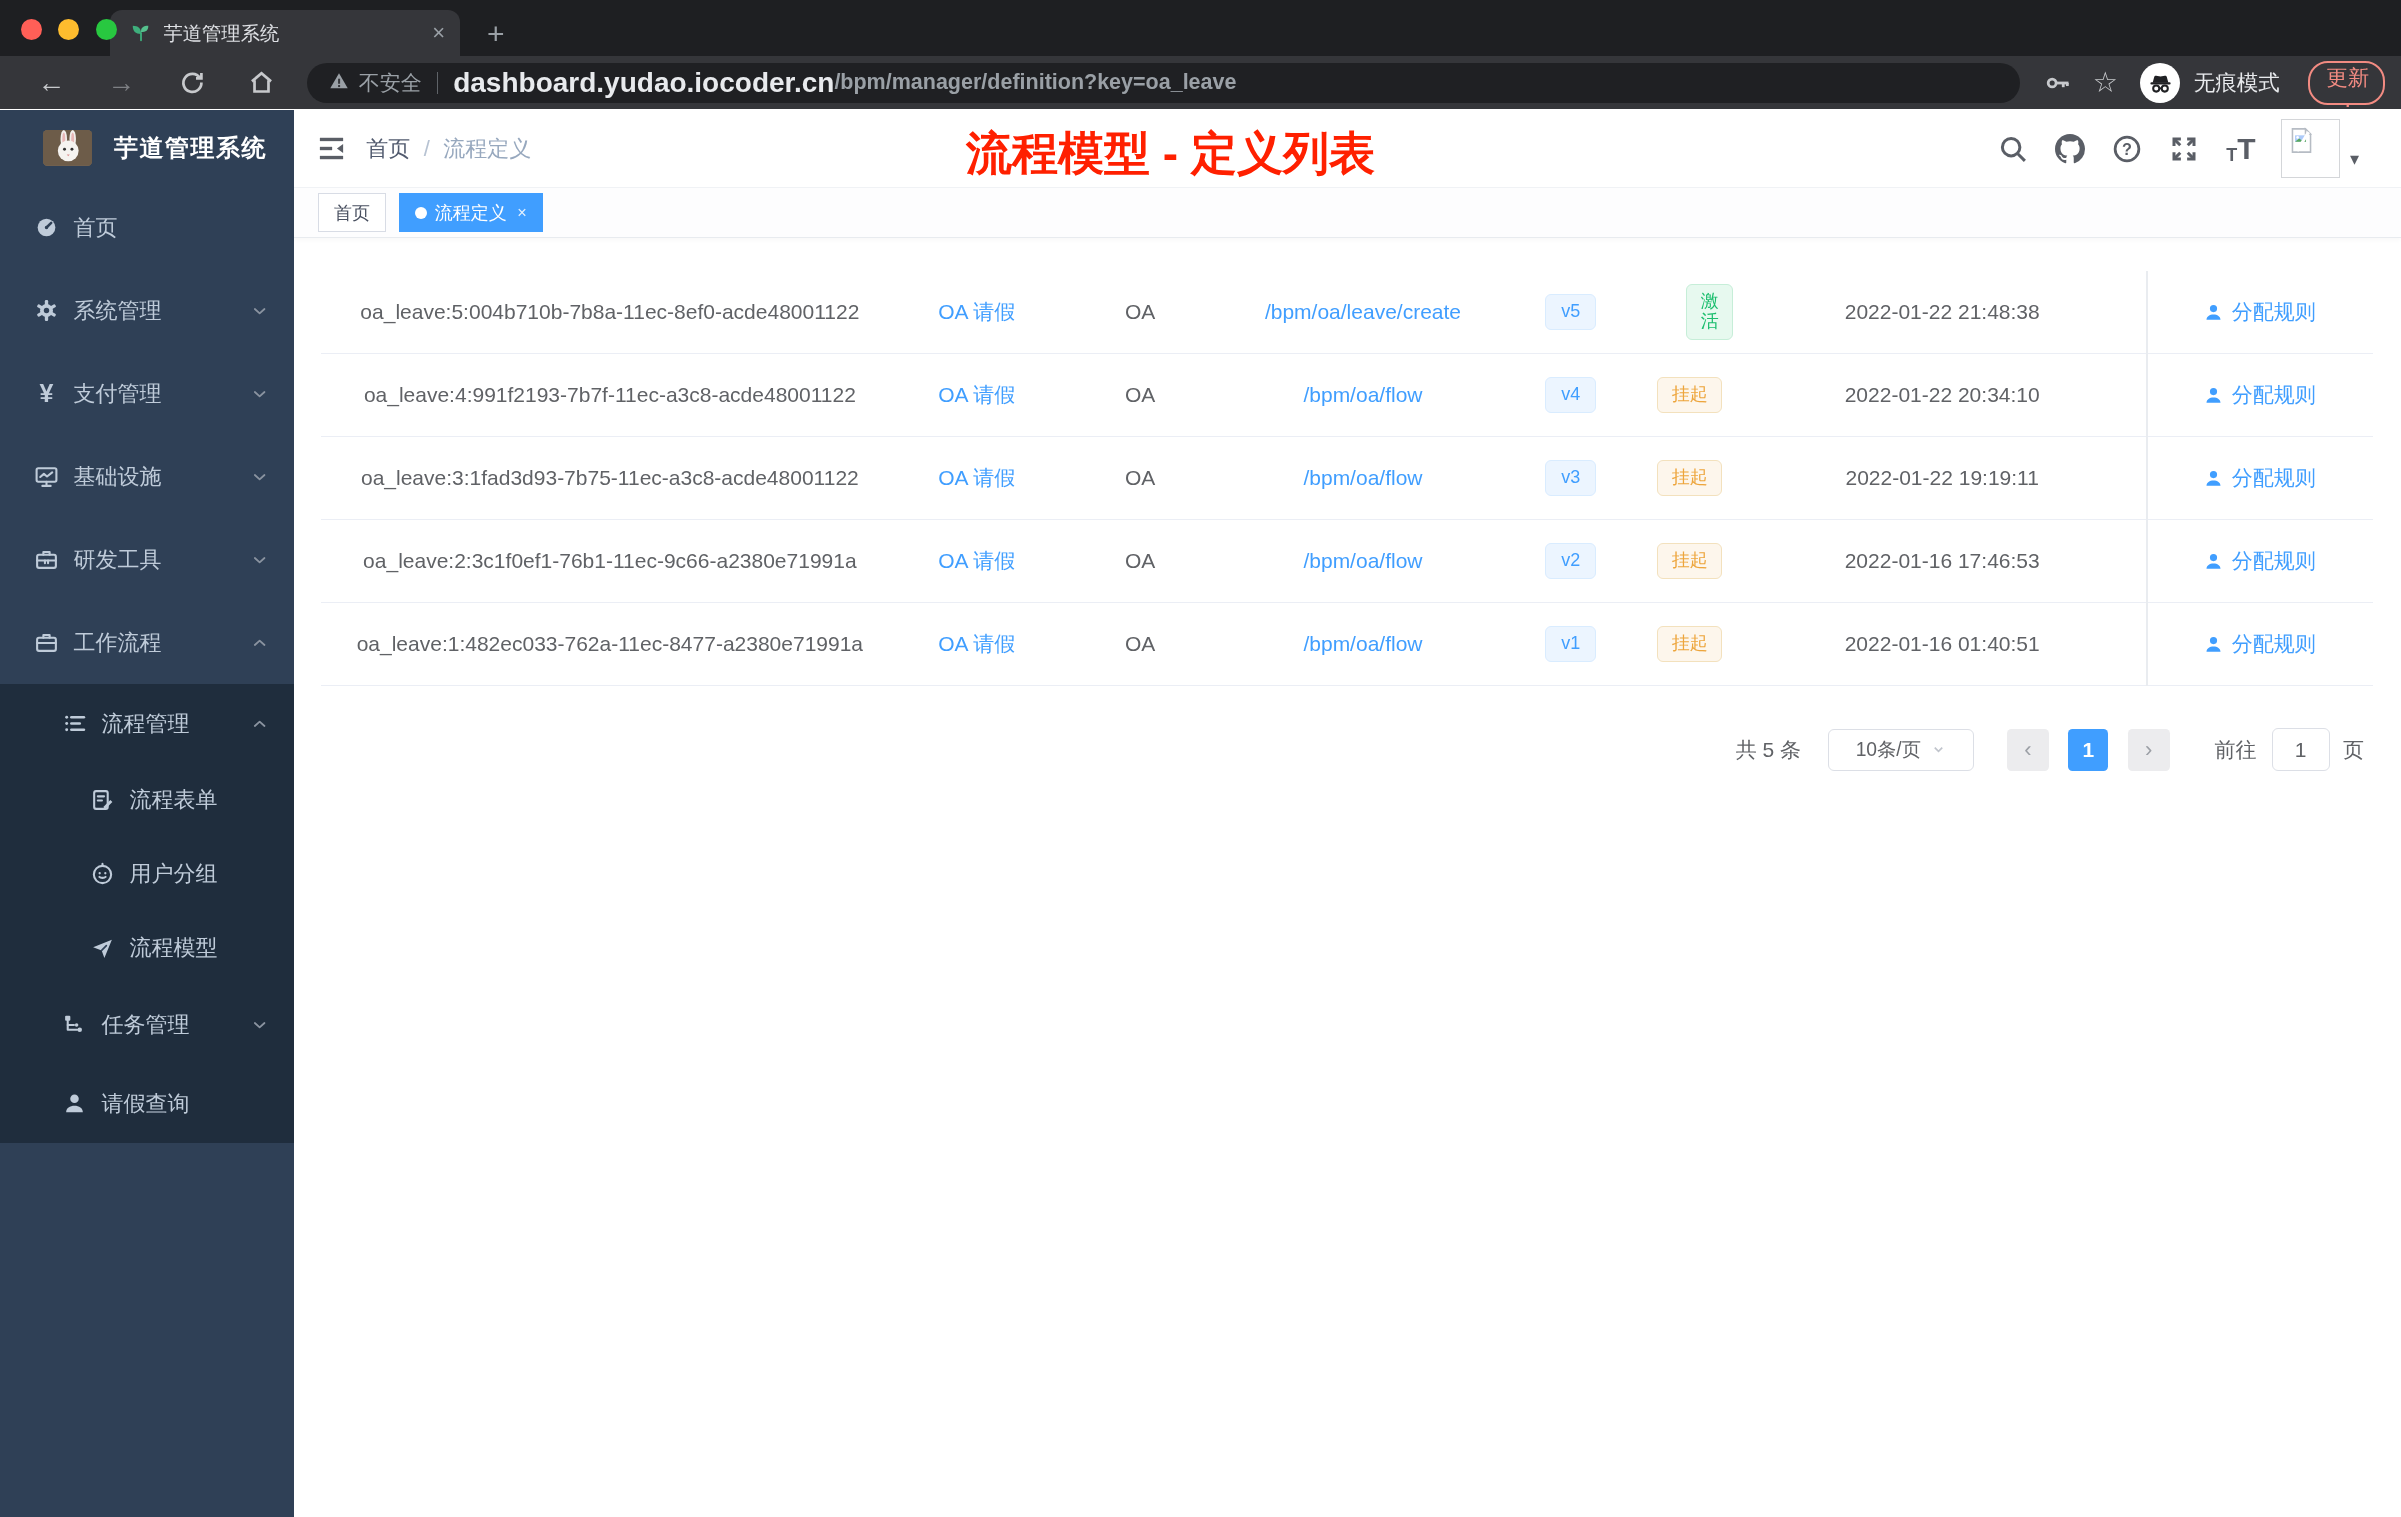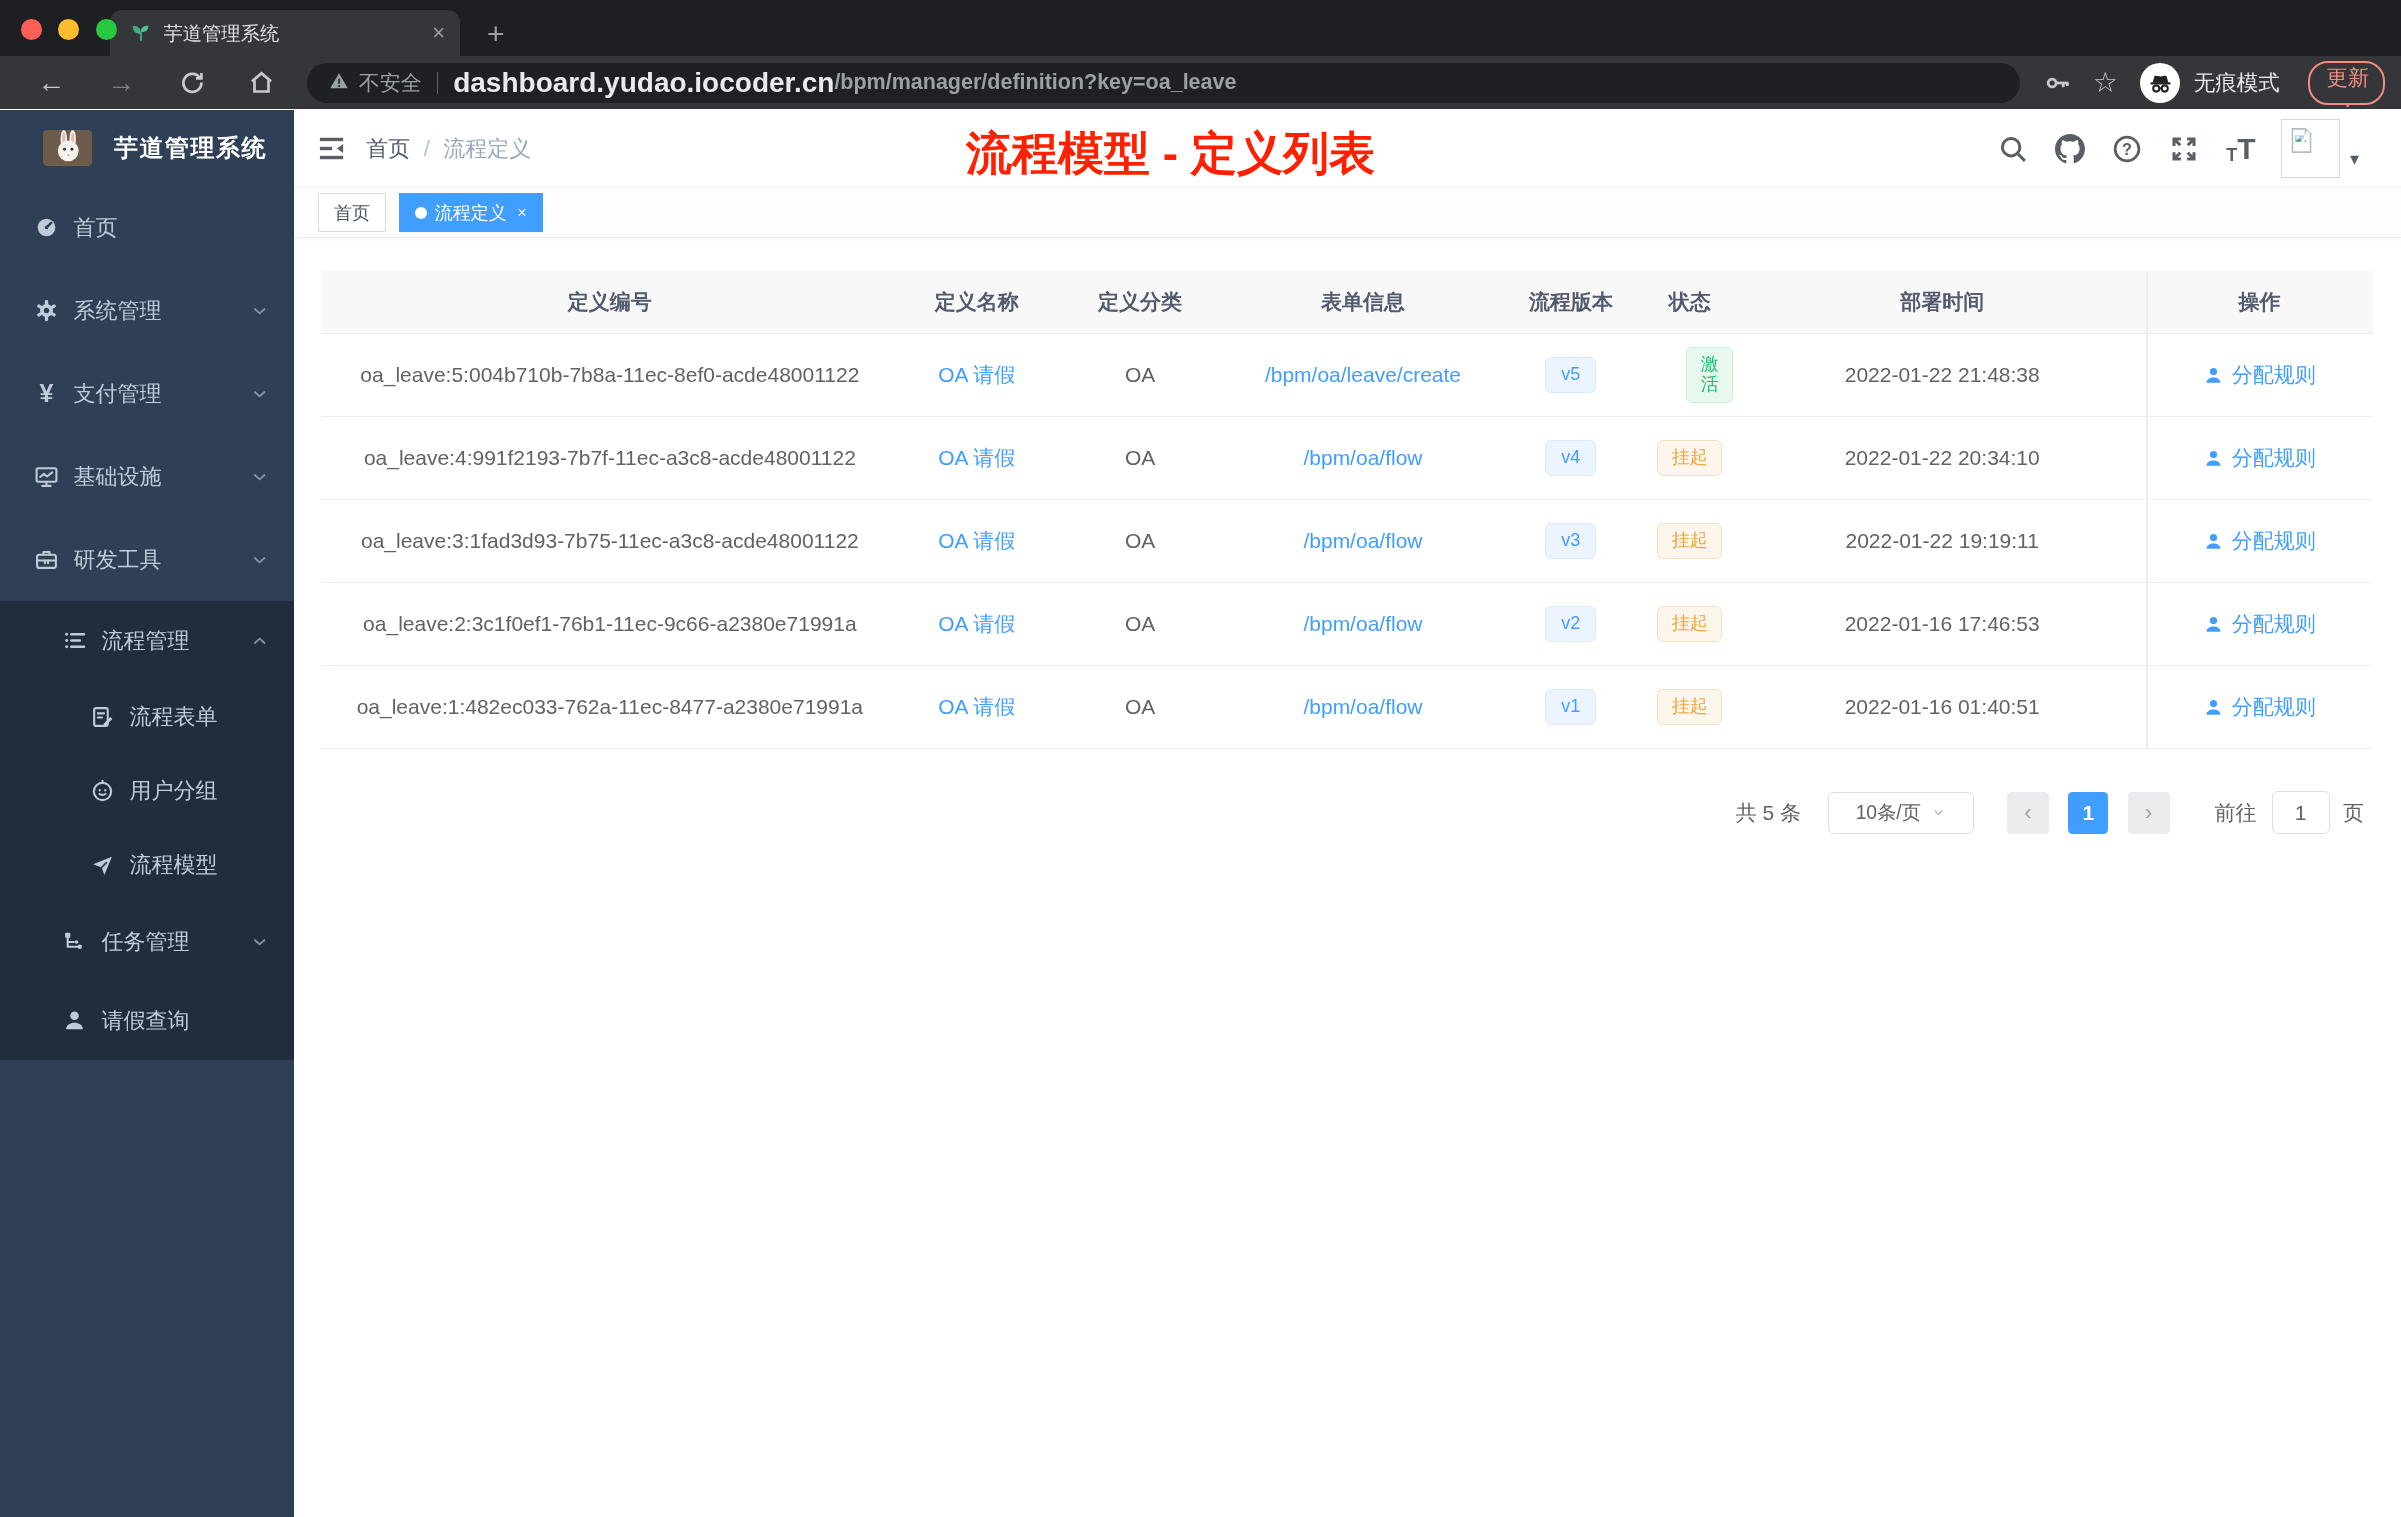--- a/index.html
+++ b/index.html
@@ -273,20 +273,33 @@
               <line x1="3" y1="13" x2="21" y2="13"></line>
               <line x1="10.5" y1="13" x2="10.5" y2="15.5"></line>
               <line x1="13.5" y1="13" x2="13.5" y2="15.5"></line>
             </svg>
           </span>
           <span>研发工具</span>
           <span class="mi-chev"><svg viewBox="0 0 24 24" fill="none" stroke="currentColor" stroke-width="2" stroke-linecap="round" stroke-linejoin="round">
               <polyline points="6 9.5 12 15 18 9.5" stroke-width="2.2"></polyline>
             </svg></span>
         </div>
+        <div class="menu-item depth0">
+          <span class="mi-icon">
+            <svg viewBox="0 0 24 24" fill="none" stroke="currentColor" stroke-width="2" stroke-linecap="round" stroke-linejoin="round">
+              <rect x="3" y="7.5" width="18" height="12.5" rx="1.8"></rect>
+              <path d="M9 7.5V4.8h6v2.7"></path>
+              <line x1="3" y1="12.5" x2="21" y2="12.5"></line>
+            </svg>
+          </span>
+          <span>工作流程</span>
+          <span class="mi-chev"><svg viewBox="0 0 24 24" fill="none" stroke="currentColor" stroke-width="2" stroke-linecap="round" stroke-linejoin="round">
+              <polyline points="6 14.5 12 9 18 14.5" stroke-width="2.2"></polyline>
+            </svg></span>
+        </div>
         <div class="menu-item depth1 mi-dark">
           <span class="mi-icon">
             <svg viewBox="0 0 24 24" fill="none" stroke="currentColor" stroke-width="2" stroke-linecap="round" stroke-linejoin="round">
               <circle cx="4.5" cy="6" r="1.4" fill="currentColor" stroke="none"></circle>
               <circle cx="4.5" cy="12" r="1.4" fill="currentColor" stroke="none"></circle>
               <circle cx="4.5" cy="18" r="1.4" fill="currentColor" stroke="none"></circle>
               <line x1="9" y1="6" x2="21" y2="6" stroke-width="2.6"></line>
               <line x1="9" y1="12" x2="17" y2="12" stroke-width="2.6"></line>
               <line x1="9" y1="18" x2="21" y2="18" stroke-width="2.6"></line>
             </svg>
@@ -421,30 +434,20 @@
         </div>
         <div class="tag active">
           <span class="tag-dot"></span>
           <span>流程定义</span>
           <span class="tag-close">×</span>
         </div>
       </div>
 
     <div class="content">
       <div class="table">
-        <div class="thead" id="thead">
-            <div class="th" style="width: 578px;">定义编号</div>
-            <div class="th" style="width: 156px;">定义名称</div>
-            <div class="th" style="width: 171px;">定义分类</div>
-            <div class="th" style="width: 275px;">表单信息</div>
-            <div class="th" style="width: 141px;">流程版本</div>
-            <div class="th" style="width: 97px;">状态</div>
-            <div class="th" style="width: 408px;">部署时间</div>
-            <div class="th" style="width: 227px;">操作</div>
-          </div>
         <div id="tbody">
             <div class="trow">
               <div class="cell" style="width: 578px;">oa_leave:5:004b710b-7b8a-11ec-8ef0-acde48001122</div>
               <div class="cell" style="width: 156px;">
                 <span class="link">OA 请假</span>
               </div>
               <div class="cell" style="width: 171px;">OA</div>
               <div class="cell" style="width: 275px;">
                 <span class="link">/bpm/oa/leave/create</span>
               </div>

